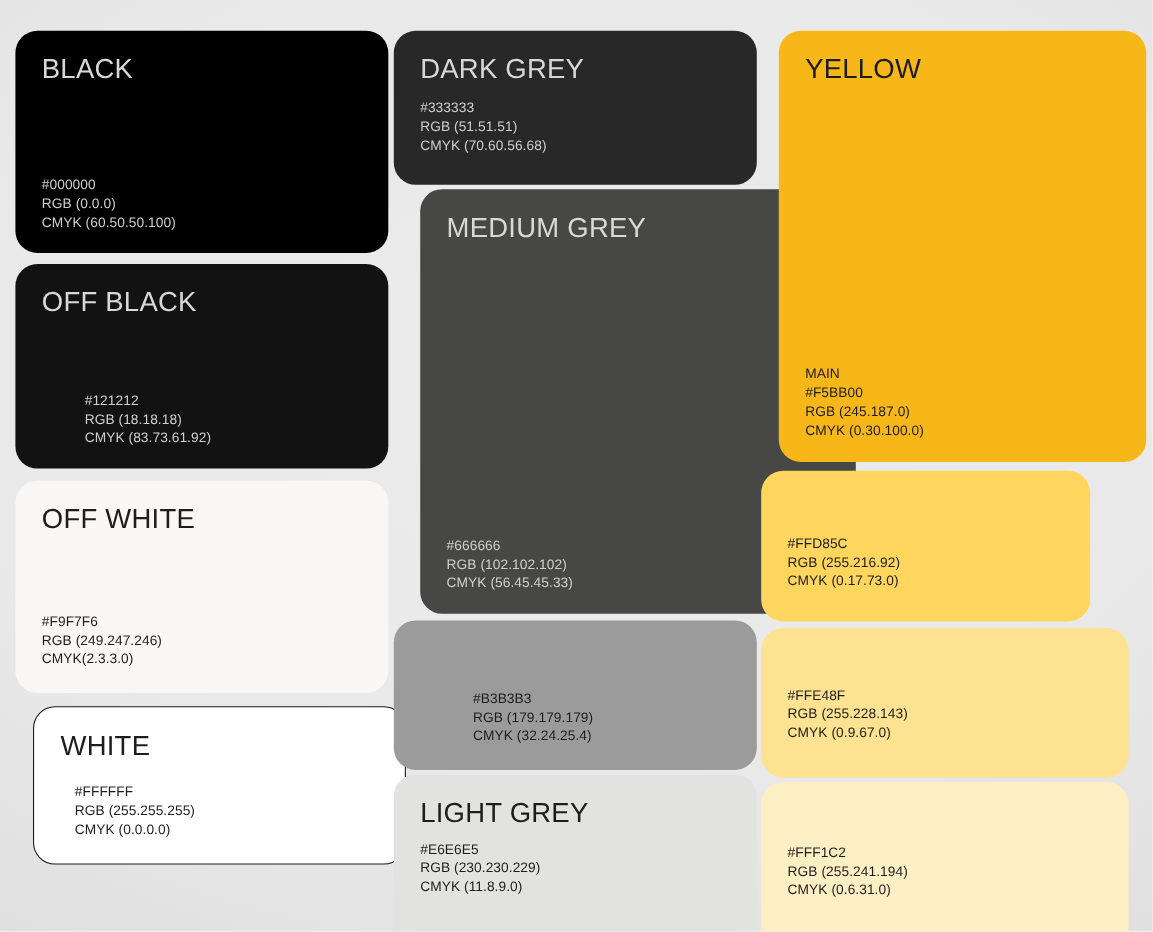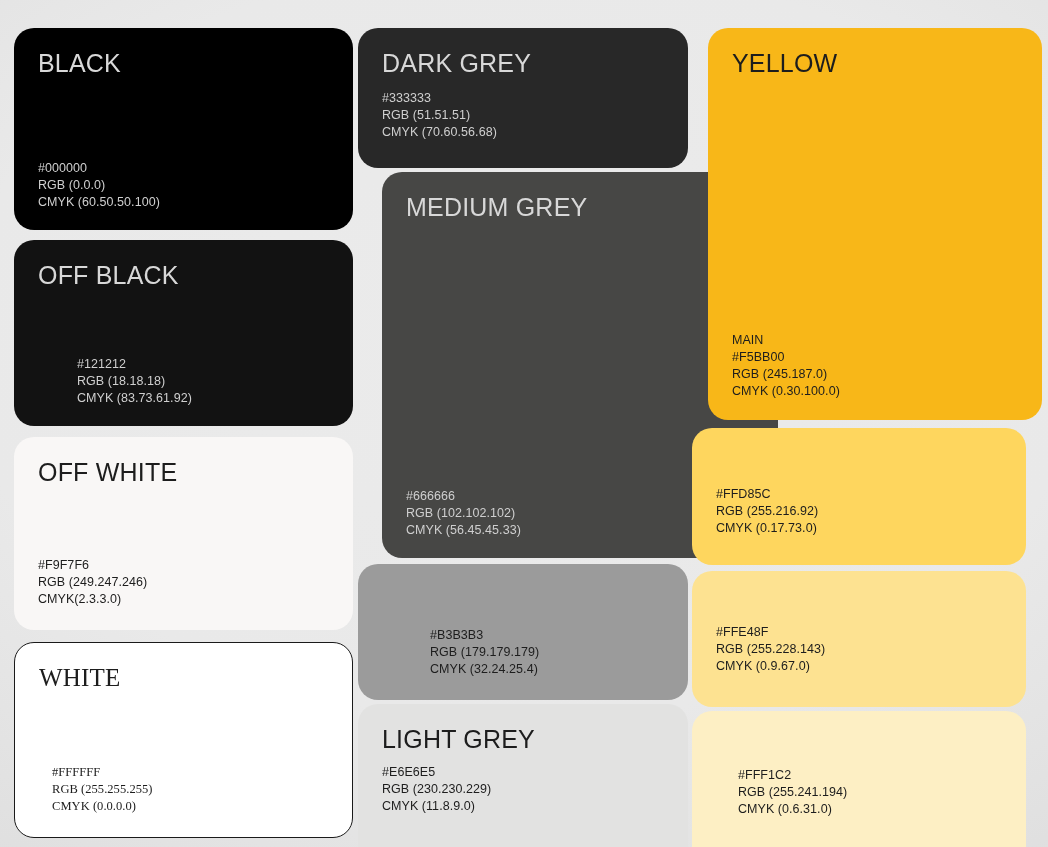--- a/index.html
+++ b/index.html
@@ -63,50 +63,50 @@
   
   .on-dark .swatch-title { color: #d8d8d8; }
   .on-dark .swatch-meta  { color: #cfcfcf; }
   .on-light .swatch-title { color: #1d1d1d; }
   .on-light .swatch-meta  { color: #1d1d1d; }
 
   
   #swatch-black    { top: 28px;  left: 0; width: 339px; height: 202px; }
   #swatch-offblack { top: 240px; left: 0; width: 339px; height: 186px; }
   #swatch-offwhite { top: 437px; left: 0; width: 339px; height: 193px; }
-  #swatch-white    { top: 642px; left: 0; width: 339px; height: 196px;
-                     border: 1.6px solid #1a1a1a; font-family: Liberation Serif, serif; }
+  #swatch-white    { top: 642px; left: 16px; width: 339px; height: 144px;
+                     border: 1.6px solid #1a1a1a; }
 
   
   #swatch-darkgrey   { top: 28px;  left: 0; width: 330px; height: 140px; }
   #swatch-mediumgrey { top: 172px; left: 0; width: 396px; height: 386px; margin-left: 24px; }
   #swatch-b3b3b3     { top: 564px; left: 0; width: 330px; height: 136px; }
   #swatch-lightgrey  { top: 704px; left: 0; width: 330px; height: 143px;
                        border-bottom-left-radius: 0; border-bottom-right-radius: 0; }
 
   
   #swatch-yellow-main { top: 28px;  left: 0; width: 334px; height: 392px; }
-  #swatch-ffd85c      { top: 428px; left: 0; width: 334px; height: 137px; }
+  #swatch-ffd85c      { top: 428px; left: 0; width: 299px; height: 137px; }
   #swatch-ffe48f      { top: 571px; left: 0; width: 334px; height: 136px; }
   #swatch-fff1c2      { top: 711px; left: 0; width: 334px; height: 136px;
                         border-bottom-left-radius: 0; border-bottom-right-radius: 0; }
 
   
   #swatch-black      .swatch-meta { bottom: 19px; }
   #swatch-offblack   .swatch-meta { bottom: 19px; margin-left: 39px; }
   #swatch-offwhite   .swatch-meta { bottom: 22px; }
   #swatch-white      .swatch-meta { bottom: 22px; margin-left: 13px; }
   #swatch-darkgrey   .swatch-meta { bottom: 21px; }
   #swatch-mediumgrey .swatch-meta { bottom: 19px; }
   #swatch-b3b3b3     .swatch-meta { bottom: 22px; margin-left: 48px; }
   #swatch-lightgrey  .swatch-meta { top: 60px; }
   #swatch-yellow-main .swatch-meta { bottom: 20px; }
   #swatch-ffd85c     .swatch-meta { bottom: 28px; }
   #swatch-ffe48f     .swatch-meta { bottom: 32px; }
-  #swatch-fff1c2     .swatch-meta { top: 56px; margin-left: 22px; }
+  #swatch-fff1c2     .swatch-meta { top: 56px; }
 
   #swatch-darkgrey .swatch-meta { top: 62px; bottom: auto; }
 </style>
 </head>
 <body>
 
 <div id="palette-board">
 
   <div class="column" id="column-neutral-dark">
 

